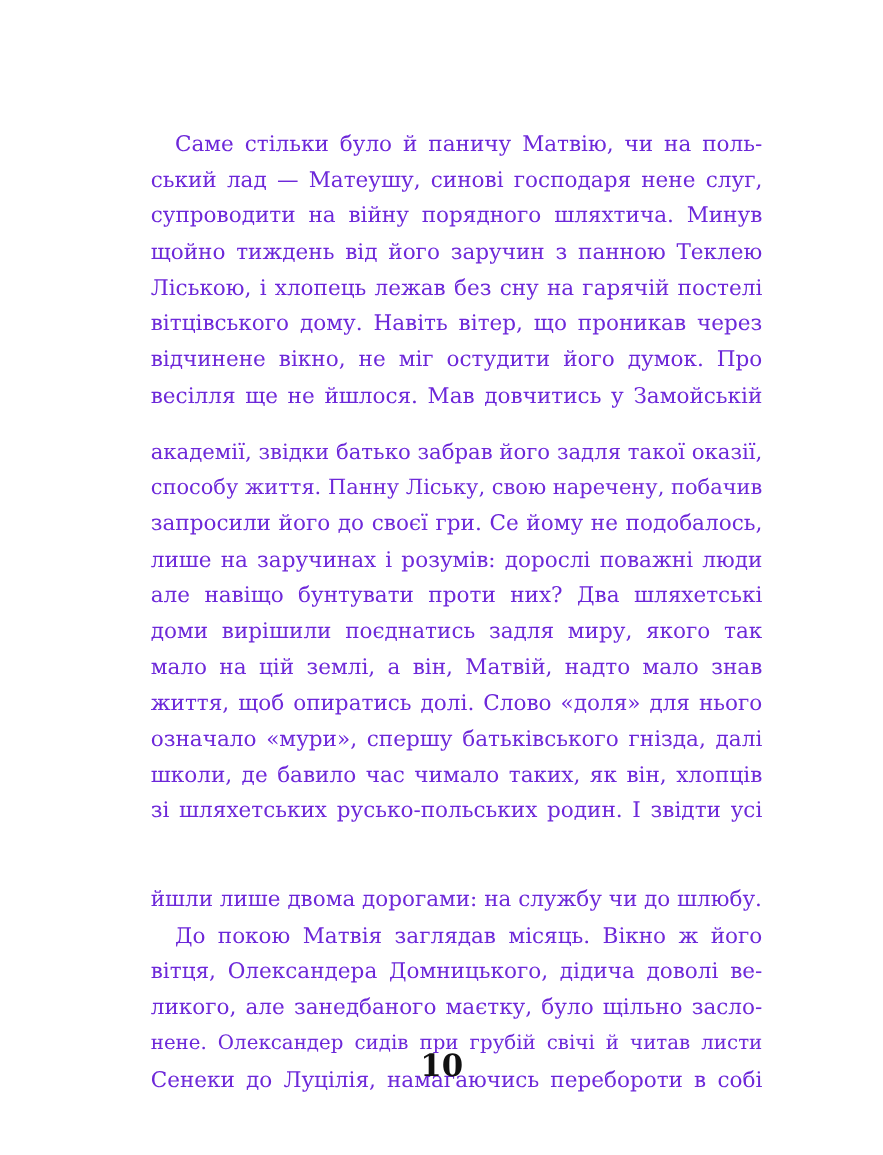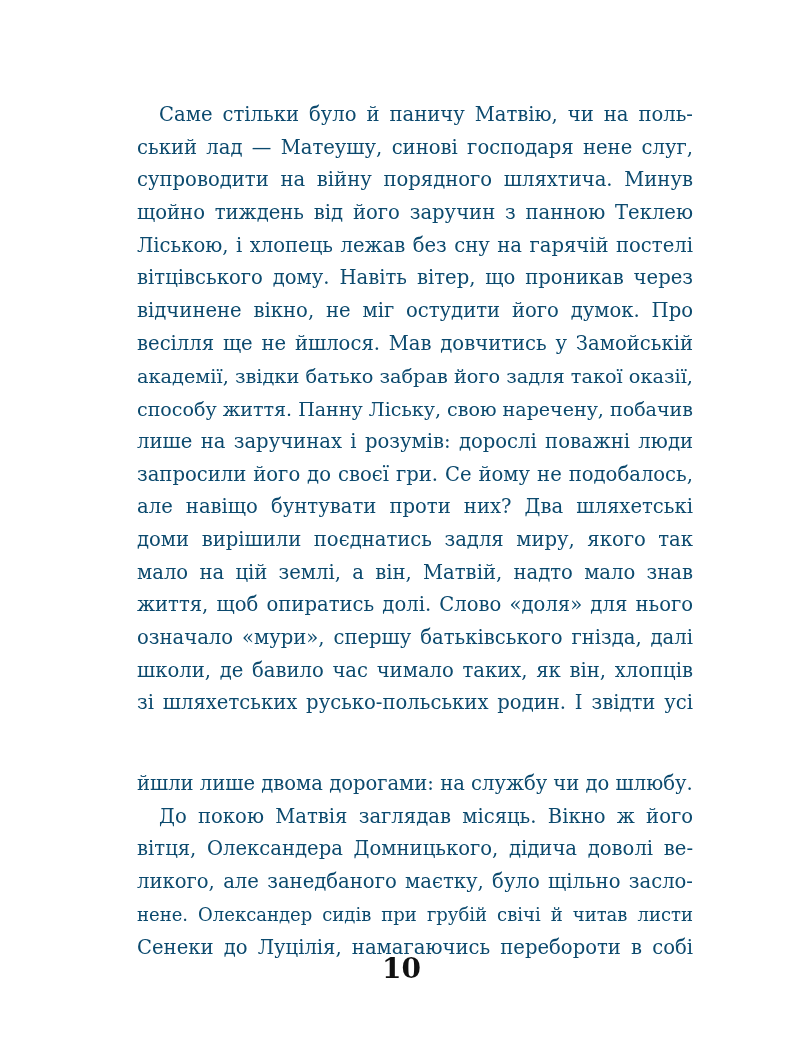--- a/index.html
+++ b/index.html
@@ -15,25 +15,25 @@
   }
   .page {
     position: absolute;
     left: 0; top: 0;
     width: 803px; height: 1050px;
     background: #ffffff;
   }
   .text-block {
     position: absolute;
     left: 137px;
-    top: 99px;
+    top: 115px;
     width: 556px;
     font-family: "DejaVu Serif", serif;
     font-size: 19.6px;
-    color: #0c4a6e;
+    color: #6d28d9;
     letter-spacing: 0px;
   }
   .line {
     display: block;
     height: 32.7px;
     line-height: 32.7px;
     white-space: nowrap;
     text-align: justify;
     text-align-last: justify;
     overflow: visible;
@@ -62,24 +62,24 @@
 <div class="page">
   <div class="text-block" id="text-block">
       <span class="line indent">Саме стільки було й паничу Матвію, чи на поль-</span>
       <span class="line">ський лад — Матеушу, синові господаря нене слуг,</span>
       <span class="line">супроводити на війну порядного шляхтича. Минув</span>
       <span class="line">щойно тиждень від його заручин з панною Теклею</span>
       <span class="line">Ліською, і хлопець лежав без сну на гарячій постелі</span>
       <span class="line">вітцівського дому. Навіть вітер, що проникав через</span>
       <span class="line">відчинене вікно, не міг остудити його думок. Про</span>
       <span class="line">весілля ще не йшлося. Мав довчитись у Замойській</span>
-      <span class="line" style="font-size: 19.2931px;">академії, звідки батько забрав його задля такої оказії,</span>
+      <span class="line" style="font-size: 19.2931px; margin-top: 18px;">академії, звідки батько забрав його задля такої оказії,</span>
       <span class="line" style="font-size: 19.058px;">способу життя. Панну Ліську, свою наречену, побачив</span>
+      <span class="line">запросили його до своєї гри. Се йому не подобалось,</span>
       <span class="line">лише на заручинах і розумів: дорослі поважні люди</span>
-      <span class="line">запросили його до своєї гри. Се йому не подобалось,</span>
       <span class="line">але навіщо бунтувати проти них? Два шляхетські</span>
       <span class="line">доми вирішили поєднатись задля миру, якого так</span>
       <span class="line">мало на цій землі, а він, Матвій, надто мало знав</span>
       <span class="line">життя, щоб опиратись долі. Слово «доля» для нього</span>
       <span class="line">означало «мури», спершу батьківського гнізда, далі</span>
       <span class="line">школи, де бавило час чимало таких, як він, хлопців</span>
       <span class="line">зі шляхетських русько-польських родин. І звідти усі</span>
       <span class="line last" style="font-size: 19.5654px; margin-top: 48px;">йшли лише двома дорогами: на службу чи до шлюбу.</span>
       <span class="line indent">До покою Матвія заглядав місяць. Вікно ж його</span>
       <span class="line">вітця, Олександера Домницького, дідича доволі ве-</span>

